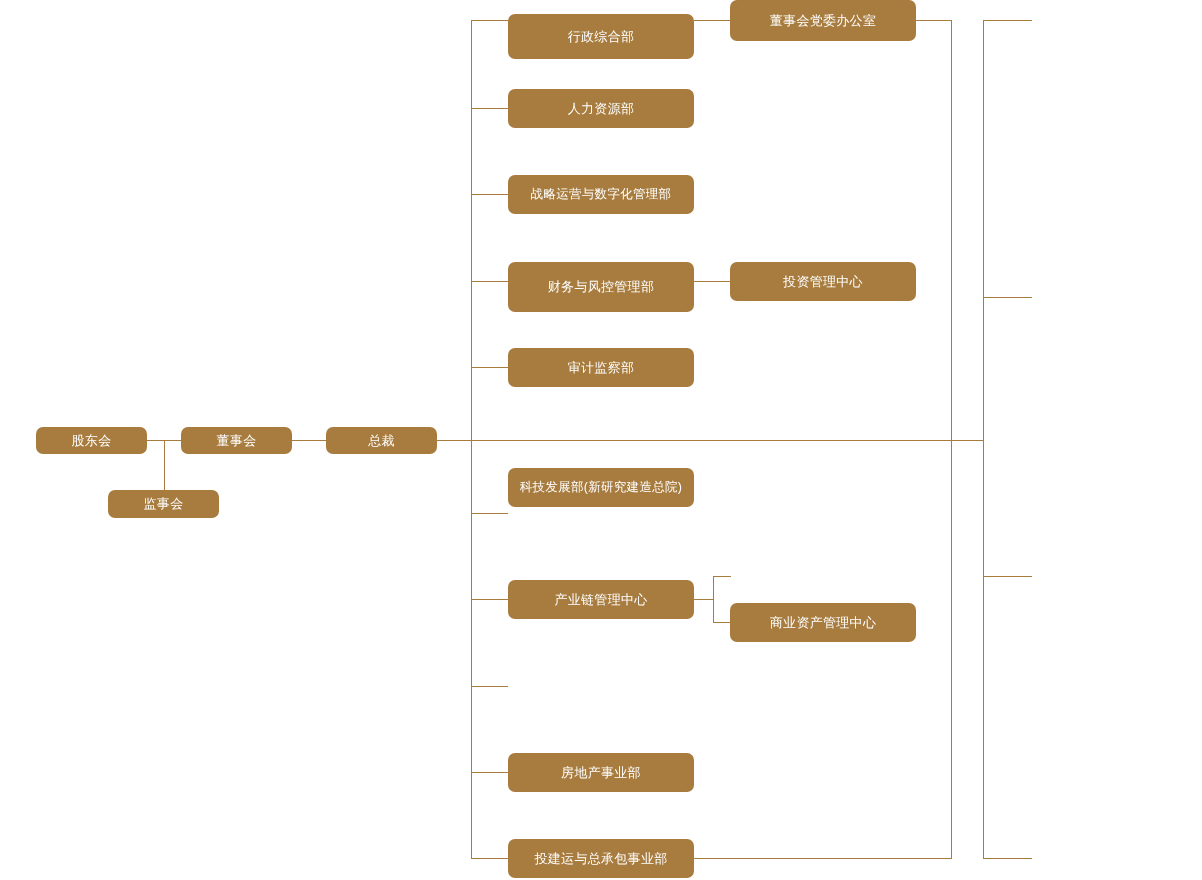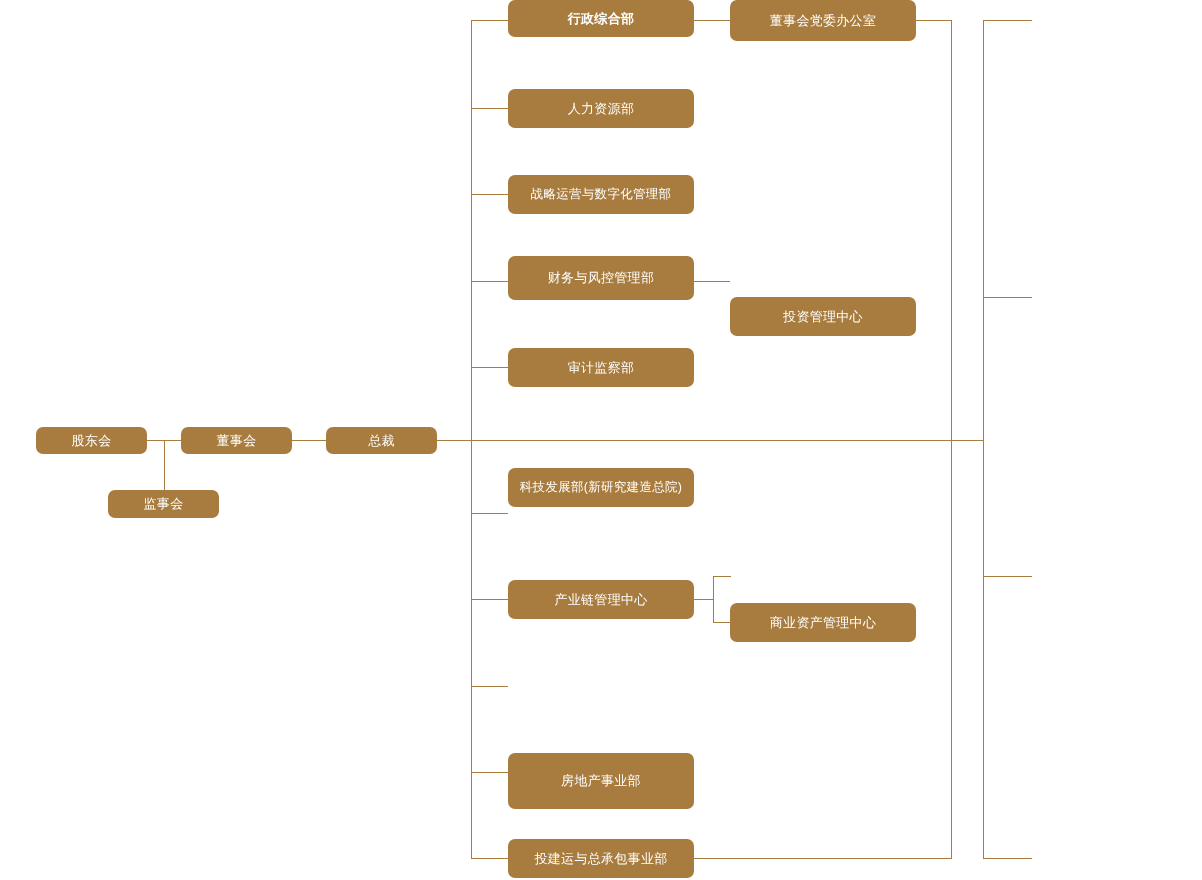--- a/index.html
+++ b/index.html
@@ -92,39 +92,39 @@
   <div class="conn h" style="left:983px; top:858px; width:49px;"></div>
 
   <div class="node" style="left:36px; top:427px; width:111px; height:27px;">股东会</div>
 
   <div class="node" style="left:181px; top:427px; width:111px; height:27px;">董事会</div>
 
   <div class="node" style="left:108px; top:490px; width:111px; height:28px;">监事会</div>
 
   <div class="node" style="left:326px; top:427px; width:111px; height:27px;">总裁</div>
 
-  <div class="node" style="left:508px; top:0px; width:186px; height:37px;font-weight:bold;">行政综合部</div>
+  <div class="node" style="left:508px; top:14px; width:186px; height:45px;">行政综合部</div>
 
   <div class="node" style="left:730px; top:0px; width:186px; height:41px;">董事会党委办公室</div>
 
   <div class="node" style="left:508px; top:89px; width:186px; height:39px;">人力资源部</div>
 
   <div class="node small-text" style="left:508px; top:175px; width:186px; height:39px;">战略运营与数字化管理部</div>
 
-  <div class="node" style="left:508px; top:256px; width:186px; height:44px;">财务与风控管理部</div>
+  <div class="node" style="left:508px; top:262px; width:186px; height:50px;">财务与风控管理部</div>
 
-  <div class="node" style="left:730px; top:262px; width:186px; height:39px;margin-top:35px;">投资管理中心</div>
+  <div class="node" style="left:730px; top:262px; width:186px; height:39px;">投资管理中心</div>
 
   <div class="node" style="left:508px; top:348px; width:186px; height:39px;">审计监察部</div>
 
   <div class="node small-text" style="left:508px; top:468px; width:186px; height:39px;">科技发展部(新研究建造总院)</div>
 
   <div class="node" style="left:508px; top:580px; width:186px; height:39px;">产业链管理中心</div>
 
 
   <div class="node" style="left:730px; top:603px; width:186px; height:39px;">商业资产管理中心</div>
 
 
-  <div class="node" style="left:508px; top:753px; width:186px; height:56px;">房地产事业部</div>
+  <div class="node" style="left:508px; top:753px; width:186px; height:39px;">房地产事业部</div>
 
   <div class="node" style="left:508px; top:839px; width:186px; height:39px;">投建运与总承包事业部</div>
 
 </div>
 
 </body></html>

